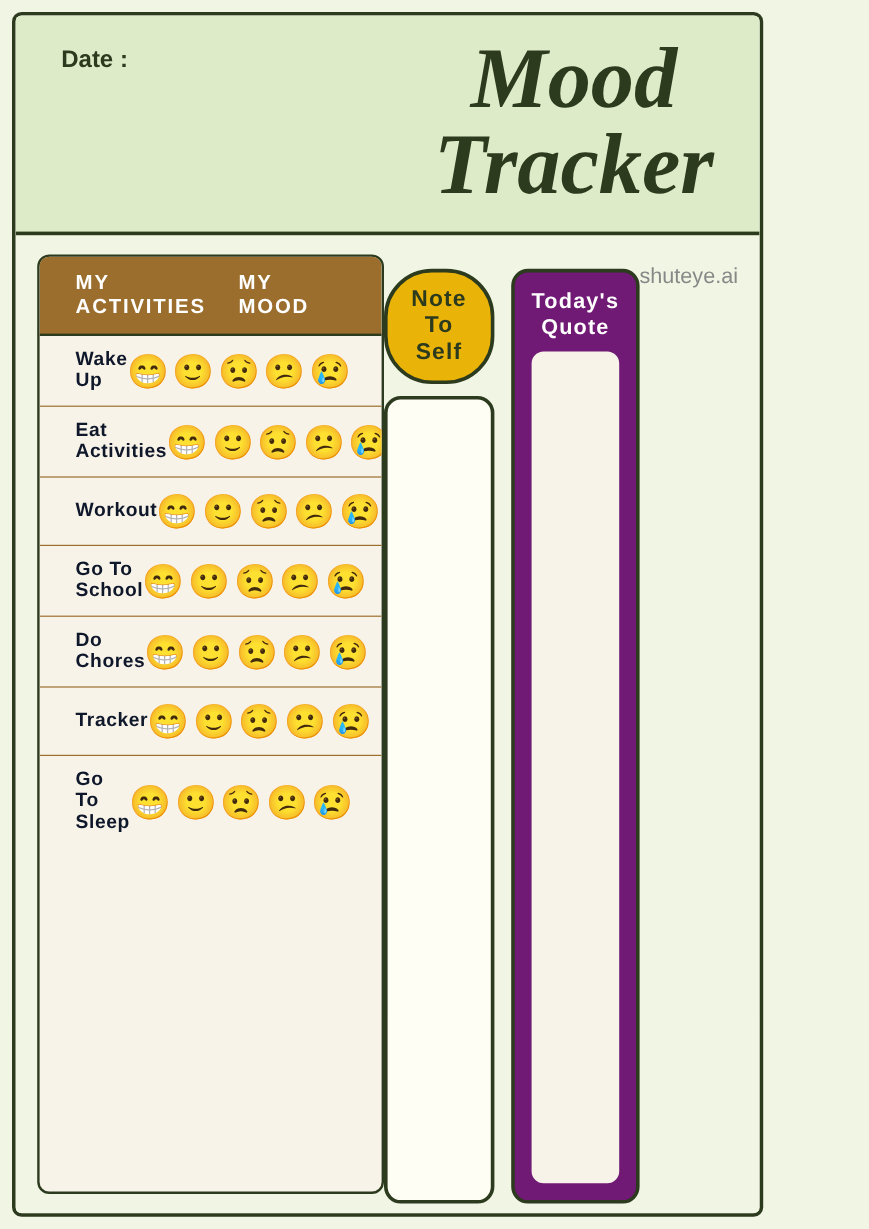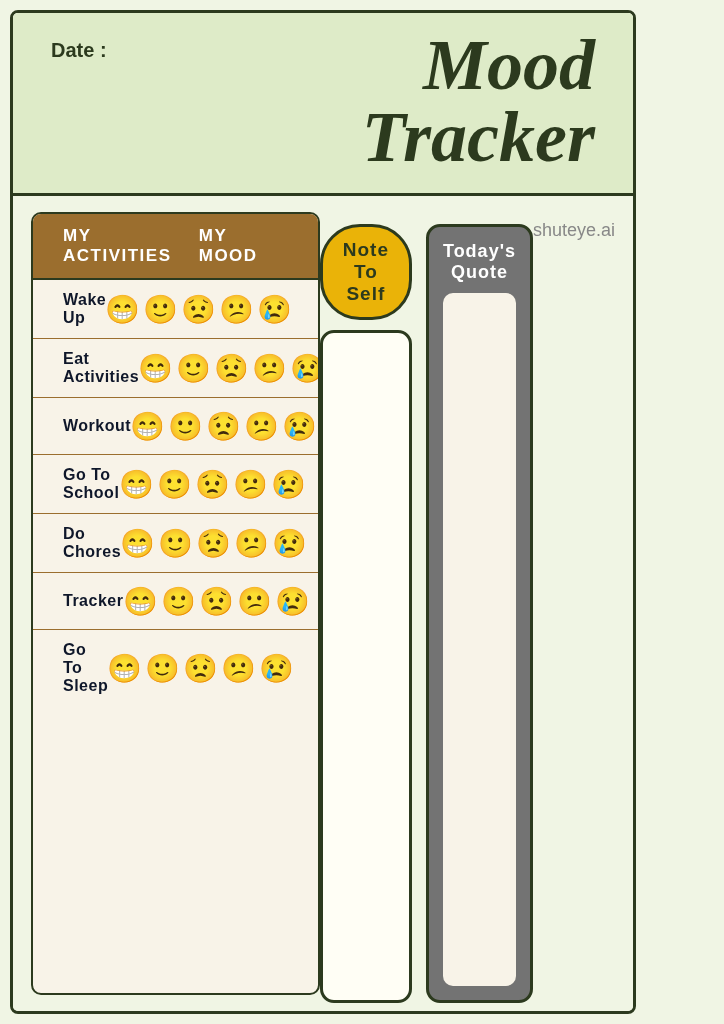--- a/index.html
+++ b/index.html
@@ -24,20 +24,21 @@
       text-align: right;
     }
 
     .main-title {
       font-size: 72px;
       font-weight: 900;
       color: #2c3a1e;
       line-height: 1.0;
       font-style: italic;
       font-family: Georgia, serif;
+      text-align: center;
     }
 
     
     .activities-table {
       background: #f8f3e8;
       border: 2.5px solid #2c3a1e;
       border-radius: 10px;
       overflow: hidden;
       margin-bottom: 16px;
     }
@@ -115,21 +116,21 @@
     .note-box {
       background: #fffef5;
       border: 3px solid #2c3a1e;
       border-radius: 14px;
       flex: 1;
       min-height: 110px;
     }
 
     .quote-section {
       flex: 1;
-      background: #737373;
+      background: #701a75;
       border: 3px solid #2c3a1e;
       border-radius: 14px;
       padding: 14px;
       display: flex;
       flex-direction: column;
       gap: 10px;
     }
 
     .quote-title {
       text-align: center;

